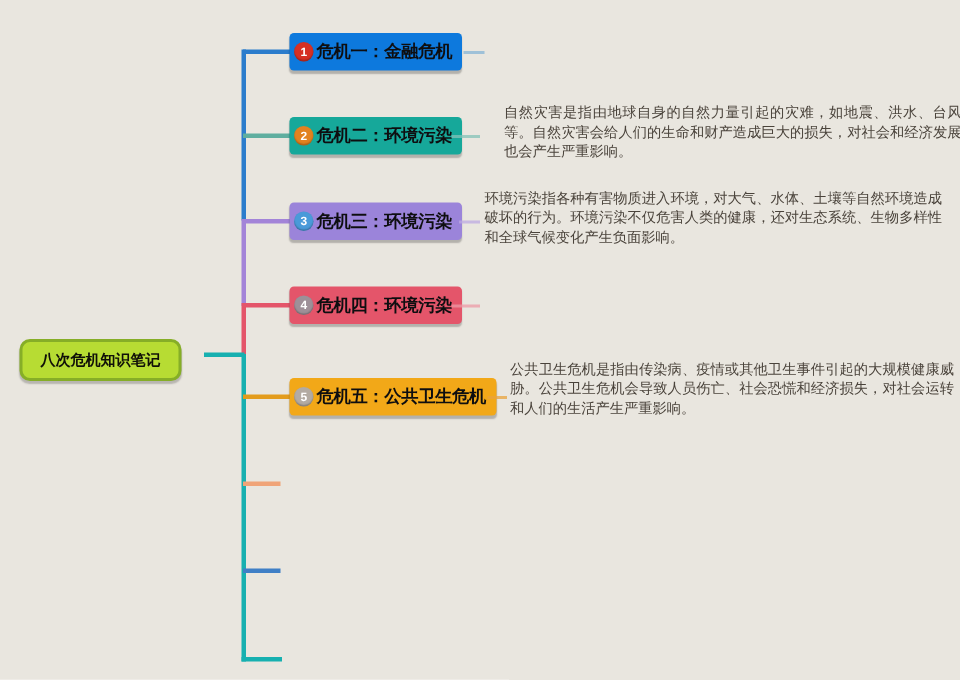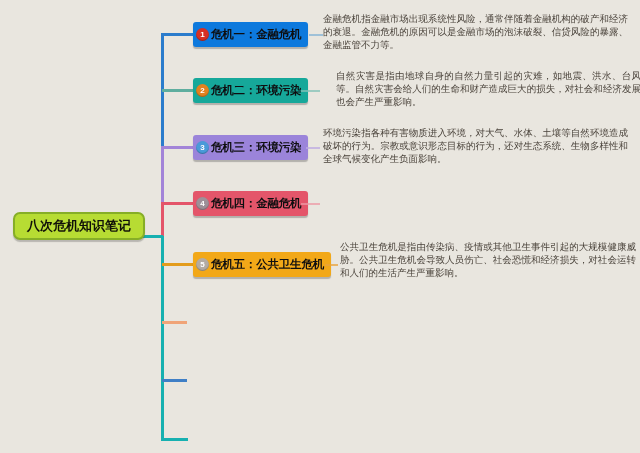--- a/index.html
+++ b/index.html
@@ -80,28 +80,28 @@
   }
   .desc-0 { left:323px; top:12px; }
   .desc-1 { left:336px; top:69px; }
   .desc-2 { left:323px; top:126px; }
   .desc-3 { left:323px; top:183px; }
   .desc-4 { left:340px; top:240px; width:296px; }
 
   
   .root-node {
     position: absolute;
-    left: 13px; top: 212px;
+    left: 13px; top: 226px;
     height: 28px;
     padding: 0 12px;
     display: inline-flex; align-items: center; justify-content: center;
     border-radius: 7px;
     border: 2px solid;
     box-sizing: border-box;
-    font-size: 13px; font-weight: bold; color: #101008;
+    font-size: 10px; font-weight: bold; color: #101008;
     box-shadow: 0 2px 1px rgba(40,40,40,.25);
     white-space: nowrap;
   }
 </style>
 </head>
 <body>
 
 <div class="canvas" style="background: rgb(233, 230, 223);">
 
   <div class="vline trunk-a" style="background: rgb(43, 124, 204);"></div>
@@ -114,42 +114,41 @@
   <div class="root-node" style="background: rgb(183, 220, 51); border-color: rgb(134, 174, 39);">
     <span>八次危机知识笔记</span>
   </div>
 
   <div class="stub stub-0" style="background: rgb(43, 124, 204);"></div>
   <div class="topic topic-0" style="background: rgb(13, 121, 221);">
     <span class="badge" style="background: rgb(214, 48, 36);">1</span>
     <span class="topic-label">危机一：金融危机</span>
   </div>
   <div class="note-line nl-0" style="background: rgb(133, 180, 214);"></div>
-  <div class="desc desc-0">金融危机指金融市场出现系统性风险，通常伴随着金融机构的破产和经济的衰退。金融危机的原因可以是金融市场的泡沫破裂、信贷风险的暴露、金融监管不力等。</div>
 
   <div class="stub stub-1" style="background: rgb(95, 174, 159);"></div>
   <div class="topic topic-1" style="background: rgb(22, 168, 154);">
     <span class="badge" style="background: rgb(226, 130, 31);">2</span>
     <span class="topic-label">危机二：环境污染</span>
   </div>
   <div class="note-line nl-1" style="background: rgb(131, 194, 183);"></div>
   <div class="desc desc-1">自然灾害是指由地球自身的自然力量引起的灾难，如地震、洪水、台风等。自然灾害会给人们的生命和财产造成巨大的损失，对社会和经济发展也会产生严重影响。</div>
 
   <div class="stub stub-2" style="background: rgb(163, 132, 216);"></div>
   <div class="topic topic-2" style="background: rgb(155, 132, 218);">
     <span class="badge" style="background: rgb(74, 154, 217);">3</span>
     <span class="topic-label">危机三：环境污染</span>
   </div>
   <div class="note-line nl-2" style="background: rgb(188, 170, 226);"></div>
-  <div class="desc desc-2">环境污染指各种有害物质进入环境，对大气、水体、土壤等自然环境造成破坏的行为。宗教或意识形态目标的行为，还对生态系统、生物多样性和全球气候变化产生负面影响。</div>
+  <div class="desc desc-2">环境污染指各种有害物质进入环境，对大气、水体、土壤等自然环境造成破坏的行为。环境污染不仅危害人类的健康，还对生态系统、生物多样性和全球气候变化产生负面影响。</div>
 
   <div class="stub stub-3" style="background: rgb(228, 85, 106);"></div>
   <div class="topic topic-3" style="background: rgb(228, 85, 106);">
     <span class="badge" style="background: rgb(158, 144, 152);">4</span>
-    <span class="topic-label">危机四：金融危机</span>
+    <span class="topic-label">危机四：环境污染</span>
   </div>
   <div class="note-line nl-3" style="background: rgb(236, 154, 166);"></div>
 
   <div class="stub stub-4" style="background: rgb(227, 156, 28);"></div>
   <div class="topic topic-4" style="background: rgb(242, 168, 24);">
     <span class="badge" style="background: rgb(179, 171, 163);">5</span>
     <span class="topic-label">危机五：公共卫生危机</span>
   </div>
   <div class="note-line nl-4" style="background: rgb(232, 163, 60);"></div>
   <div class="desc desc-4">公共卫生危机是指由传染病、疫情或其他卫生事件引起的大规模健康威胁。公共卫生危机会导致人员伤亡、社会恐慌和经济损失，对社会运转和人们的生活产生严重影响。</div>

